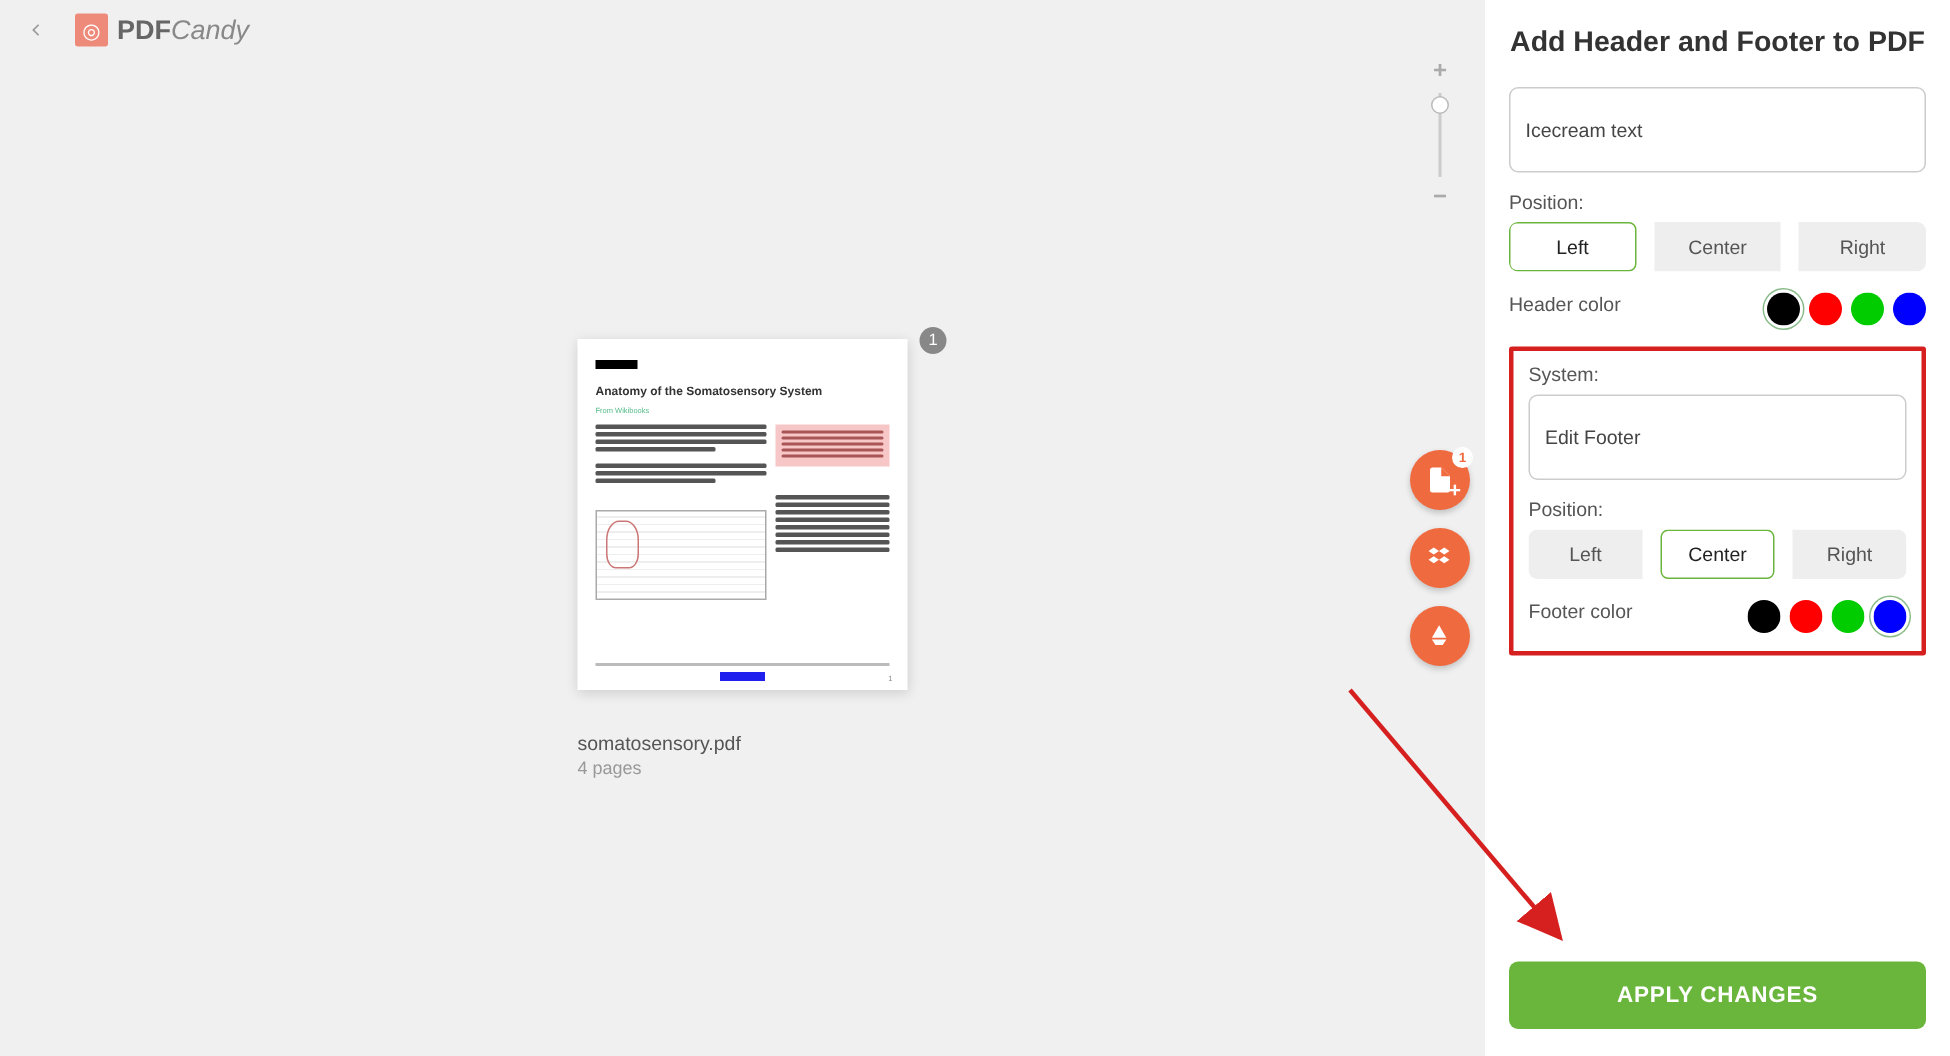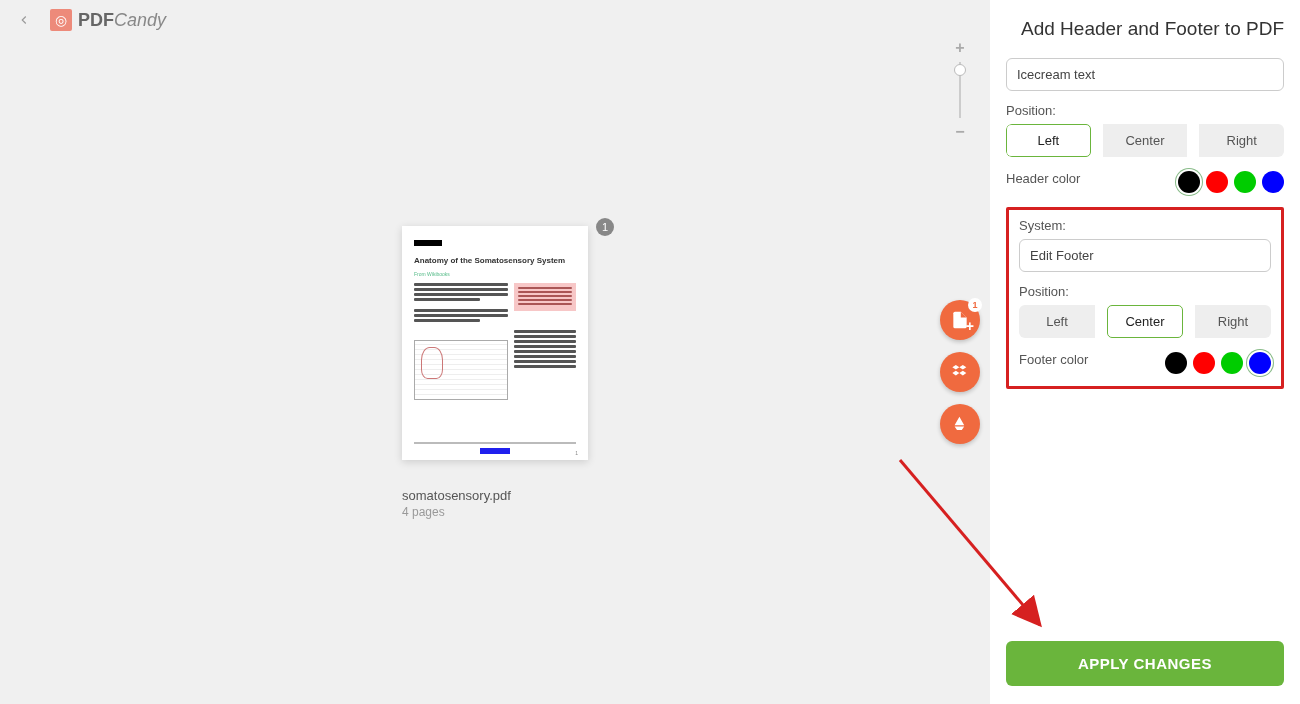--- a/index.html
+++ b/index.html
@@ -9,21 +9,21 @@
   .topbar { position: absolute; top: 0; left: 0; right: 0; height: 40px; display: flex; align-items: center; padding-left: 12px; }
   .back-btn { width: 24px; height: 24px; display:flex; align-items:center; justify-content:center; cursor:pointer; color:#999; }
   .brand { display:flex; align-items:center; margin-left: 14px; gap:6px;}
   .brand-logo { width:22px; height:22px; background:#ed8a7a; border-radius:2px; display:flex; align-items:center; justify-content:center; color:#fff; font-size:14px;}
   .brand-text { font-family: cursive; font-style: italic; color:#888; font-size:18px; }
   .brand-text b { color:#666; font-weight:700; font-style:normal; font-family: Arial; text-align: center; }
 
   
   .preview-wrap { position:absolute; left:0; top:40px; bottom:0; right:310px; display:flex; align-items:center; justify-content:center; }
   .page-card { position:relative; }
-  .page { width:186px; height:234px; background:#fff; box-shadow: 0 2px 8px rgba(0,0,0,0.15); padding:14px 12px 8px; position:relative; }
+  .page { width:220px; height:234px; background:#fff; box-shadow: 0 2px 8px rgba(0,0,0,0.15); padding:14px 12px 8px; position:relative; }
   .page-badge { position:absolute; top:-8px; right:-26px; width:18px; height:18px; background:#888; border-radius:50%; color:#fff; font-size:11px; display:flex; align-items:center; justify-content:center; }
   .hdr-mark { width:28px; height:6px; background:#000; margin-bottom:10px;}
   .doc-title { font-size:8px; font-weight:700; color:#333; margin-bottom:6px;}
   .doc-sub { font-size:5px; color:#5b8;}
   .cols { display:flex; gap:6px; margin-top:6px;}
   .col-l { width:60%;}
   .col-r { width:40%;}
   .txt { height:3px; background:#555; margin-bottom:2px; border-radius:1px;}
   .txt.s { width:70%;}
   .note { background:#f7c7c7; padding:4px; }
@@ -42,23 +42,23 @@
   .zoom-track{ width:2px; flex:1; background:#ccc; margin:6px 0; position:relative;}
   .zoom-thumb{ position:absolute; top:2px; left:50%; transform:translateX(-50%); width:12px; height:12px; background:#fff; border:1px solid #bbb; border-radius:50%;}
 
   
   .fab-col{ position:absolute; right:320px; top:300px; display:flex; flex-direction:column; gap:12px;}
   .fab{ width:40px; height:40px; border-radius:50%; background:#f06a3f; color:#fff; display:flex; align-items:center; justify-content:center; cursor:pointer; box-shadow:0 2px 4px rgba(0,0,0,0.2); position:relative;}
   .fab-badge{ position:absolute; top:-2px; right:-2px; width:14px; height:14px; border-radius:50%; background:#fff; color:#f06a3f; font-size:9px; display:flex; align-items:center; justify-content:center; font-weight:700;}
 
   
   .sidebar{ position:absolute; top:0; right:0; bottom:0; width:310px; background:#fff; padding:18px 16px; }
-  .side-title{ font-size:19px; color:#333; text-align:right; margin-bottom:18px; font-weight:400;}
+  .side-title{ font-size:19px; color:#333; text-align:center; margin-bottom:18px; font-weight:700;}
   .field-label{ font-size:13px; color:#555; margin-bottom:6px; margin-top:12px;}
-  .text-input{ width:100%; border:1px solid #ccc; border-radius:6px; padding:8px 10px; font-size:13px; color:#444; outline:none;}
+  .text-input{ width:100%; border:1px solid #ccc; border-radius:6px; padding:20px 10px; font-size:13px; color:#444; outline:none;}
   .seg{ display:flex; width:100%; border-radius:6px; overflow:hidden; margin-top:4px;gap:12px;}
   .seg-btn{ flex:1; text-align:center; padding:8px 0; font-size:13px; background:#eee; color:#555; cursor:pointer; border:1px solid transparent;}
   .seg-btn.active{ background:#fff; border:1px solid #6ab53c; color:#222; border-radius:5px;}
   .color-row{ display:flex; align-items:flex-start; justify-content:space-between; margin-top:14px;}
   .color-label{ font-size:13px; color:#555;}
   .swatches{ display:flex; gap:6px;}
   .sw{ width:22px; height:22px; border-radius:50%; cursor:pointer; border:2px solid transparent;}
   .sw.sel{ box-shadow: 0 0 0 2px #fff, 0 0 0 3px #8b8;}
   .highlight-box{ border:3px solid #d62020; border-radius:2px; padding:8px 10px 12px; margin-top:14px;}
   .apply-btn{ position:absolute; bottom:18px; left:16px; right:16px; background:#6ab53c; color:#fff; border:none; border-radius:6px; padding:14px 0; font-size:15px; font-weight:700; letter-spacing:0.5px; cursor:pointer;}

